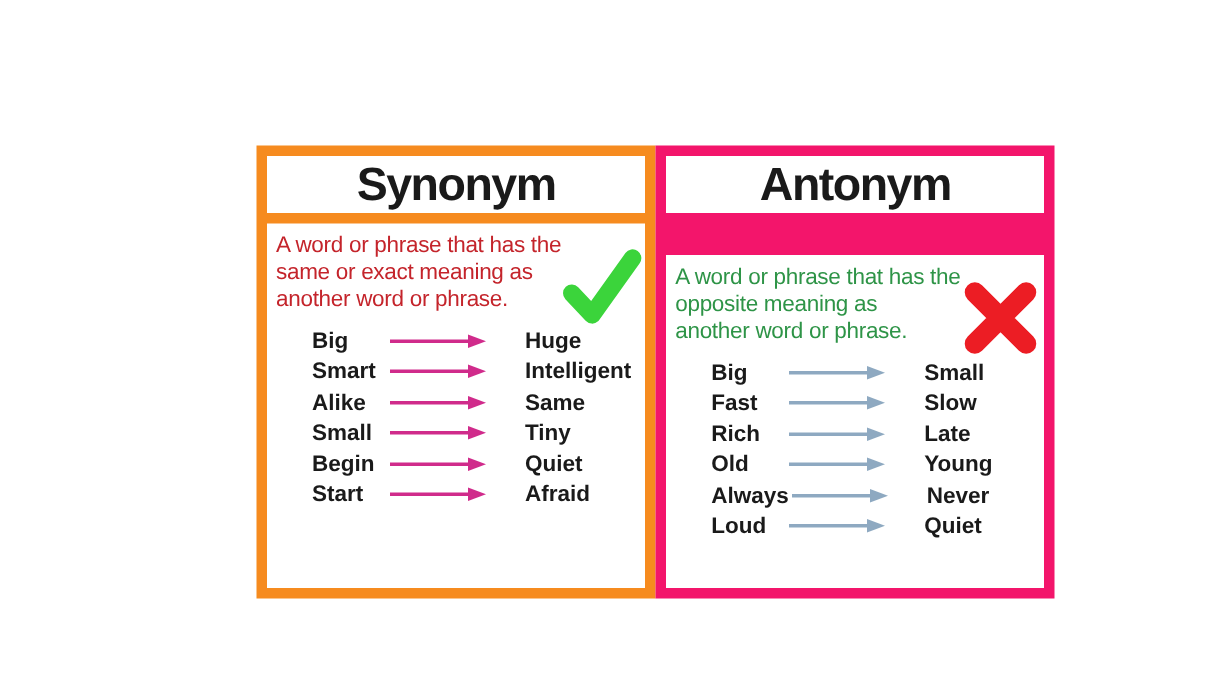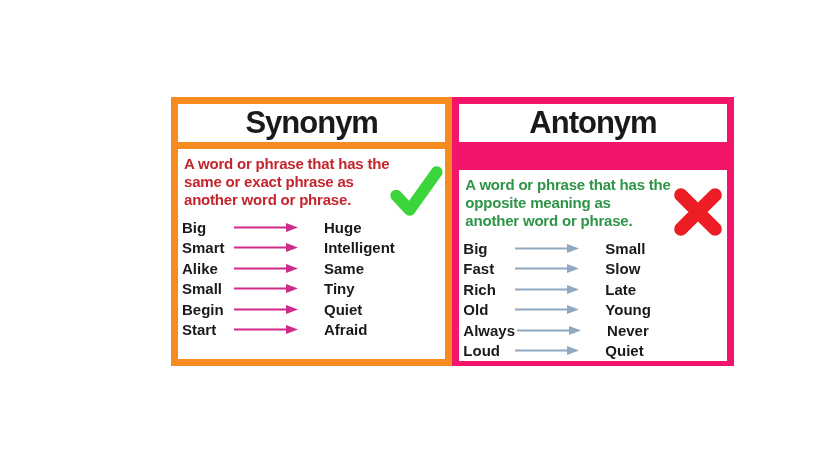--- a/index.html
+++ b/index.html
@@ -10,21 +10,21 @@
     overflow: hidden;
   }
   .canvas {
     position: relative;
     width: 819px; height: 460px;
     background: #ffffff;
   }
   .graphic {
     position: absolute;
     left: 171px; top: 97px;
-    width: 477px; height: 269px;
+    width: 477px; height: 302px;
     display: flex;
   }
   .card {
     flex: 1 1 50%;
     box-sizing: border-box;
     padding: 7px;
     display: flex;
     flex-direction: column;
     gap: 7px;
   }
@@ -49,38 +49,38 @@
     background: var(--panel-background, #fff);
     position: relative;
     box-sizing: border-box;
     padding-top: 4px;
   }
   .definition {
     margin: 0;
     padding: 2px 56px 0 6px;
     font-size: 15px;
     line-height: 18px;
-    font-weight: bold;
+    font-weight: normal;
     letter-spacing: -0.2px;
     white-space: nowrap;
   }
   .card-synonym .definition { color: var(--synonym-definition-text, #C4242B); }
   .card-antonym .definition { color: var(--antonym-definition-text, #2E9447); }
   .definition .line { display: block; }
   .mark {
     position: absolute;
     top: 15px; right: 2px;
     width: 54px; height: 54px;
     display: block;
   }
   .card-synonym .mark { color: var(--check-green, #3BD43B); }
   .card-antonym .mark { color: var(--cross-red, #EC1D24); }
   .pairs {
     margin-top: 8px;
-    padding-left: 4px;
+    padding-left: 30px;
     display: flex;
     flex-direction: column;
   }
   .pair-row {
     height: 20.5px;
     display: flex;
     align-items: center;
     font-size: 15px;
     font-weight: bold;
     color: var(--word-text, #1a1a1a);
@@ -102,21 +102,21 @@
 <div class="canvas">
   <div class="graphic">
 
     <section class="card card-synonym">
       <div class="title-box">
         <h1 class="title">Synonym</h1>
       </div>
       <div class="content-box">
         <p class="definition">
           <span class="line">A word or phrase that has the</span>
-          <span class="line">same or exact phrase as</span>
+          <span class="line">same or exact meaning as</span>
           <span class="line">another word or phrase.</span>
         </p>
         <svg class="mark" viewBox="0 0 60 60" aria-hidden="true">
           <path d="M8 35 L23 51 L53 9" fill="none" stroke="currentColor" stroke-width="13" stroke-linecap="round" stroke-linejoin="round"></path>
         </svg>
         <div class="pairs">
           <div class="pair-row">
             <span class="pair-left">Big</span>
             <svg class="arrow" viewBox="0 0 68 11" aria-hidden="true">
                 <line x1="2" y1="5.5" x2="55" y2="5.5" stroke="currentColor" stroke-width="2.2"></line>

